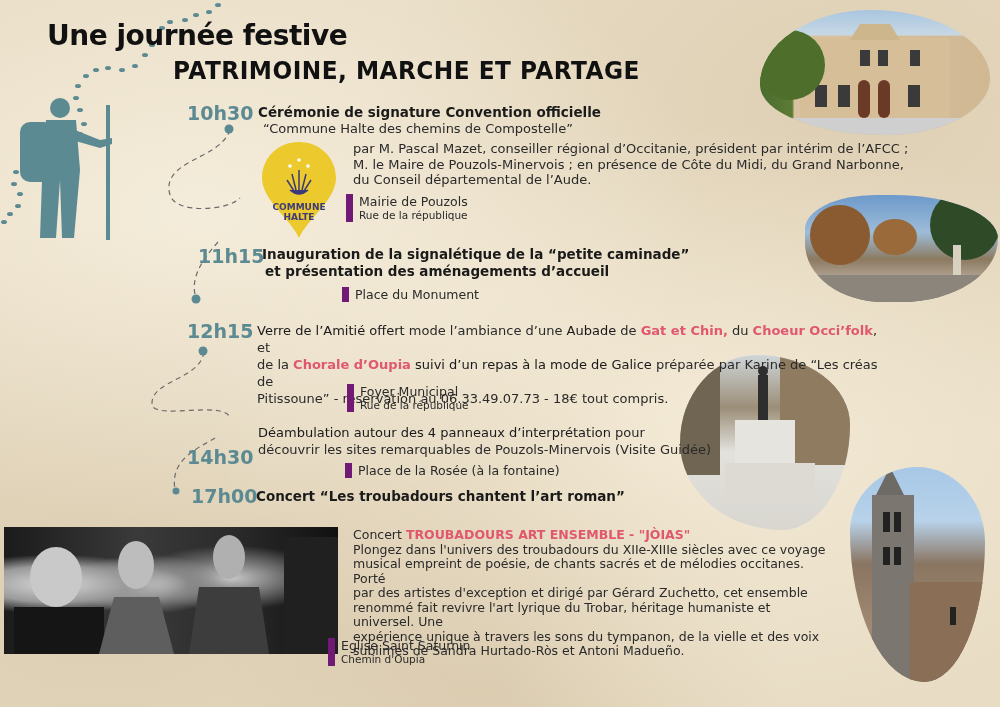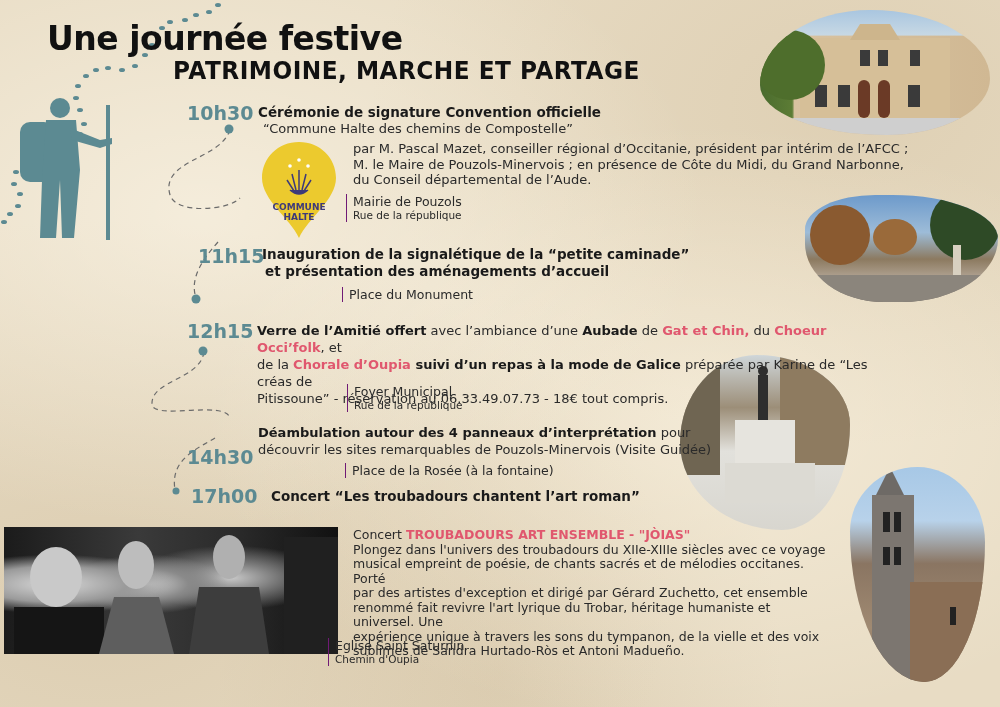--- a/index.html
+++ b/index.html
@@ -12,42 +12,42 @@
       radial-gradient(ellipse at 70% 60%, rgba(255,248,232,0.5) 0%, rgba(255,248,232,0) 50%),
       radial-gradient(ellipse at 85% 15%, rgba(205,185,150,0.35) 0%, rgba(205,185,150,0) 40%),
       radial-gradient(ellipse at 10% 85%, rgba(200,180,145,0.35) 0%, rgba(200,180,145,0) 45%),
       radial-gradient(ellipse at 50% 95%, rgba(195,175,140,0.3) 0%, rgba(195,175,140,0) 40%);
     color: #222;
   }
   .abs { position: absolute; }
 
   
   .title-main {
-    left: 47px; top: 22px; font-size: 33px; font-weight: 800; color: #111;
+    left: 47px; top: 22px; font-size: 28px; font-weight: 800; color: #111;
     font-family: "DejaVu Sans", sans-serif; letter-spacing: -0.5px; line-height: 1;
   }
   .title-sub {
     left: 173px; top: 58px; font-size: 25px; font-weight: 900; color: #111;
     font-family: "DejaVu Sans", sans-serif; letter-spacing: 0.5px; line-height: 1;
     transform: scaleX(0.93); transform-origin: left top;
   }
 
   
   .time {
     font-size: 19px; font-weight: 700; color: #5c8a92;
     font-family: "DejaVu Sans", sans-serif; line-height: 1;
   }
 
   .event-title { font-size: 13.5px; font-weight: 700; color: #1a1a1a; line-height: 17px; font-family: "DejaVu Sans", sans-serif; }
   .event-text { font-size: 13px; color: #2a2a2a; line-height: 15.5px; font-family: "DejaVu Sans", sans-serif; font-weight: 400; }
-  .event-text b { font-weight: 700; color: #1a1a1a; }
+  .event-text b { font-weight: 400; color: #1a1a1a; }
   .pink { color: #e0576e; font-weight: 700; }
 
   .loc {
-    border-left: 1px solid #701a75; padding-left: 6px;
+    border-left: 7px solid #701a75; padding-left: 6px;
     font-family: "DejaVu Sans", sans-serif; color: #2a2a2a;
   }
   .loc .name { font-size: 12.5px; line-height: 15px; display: block; }
   .loc .street { font-size: 10.5px; line-height: 13px; display: block; }
 
   .photo {
     overflow: hidden;
   }
   .photo-town-hall {
     left: 760px; top: 10px; width: 230px; height: 125px;
@@ -235,40 +235,40 @@
 <div class="abs event-title" style="left:262px;top:246px;">
   <div>Inauguration de la signalétique de la “petite caminade”</div>
   <div style="padding-left:3px">et présentation des aménagements d’accueil</div>
 </div>
 <div class="abs loc" style="left:342px;top:287px;">
   <span class="name">Place du Monument</span>
 </div>
 
 <div class="abs time" style="left:187px;top:322px;">12h15</div>
 <div class="abs event-text" style="left:257px;top:322px;width:630px;line-height:17px;">
-  <div><b>Verre de l’Amitié offert</b><span> avec l’ambiance d’une </span><b>Aubade</b><span> de </span><span class="pink">Gat et Chin,</span><span> du </span><span class="pink">Choeur Occi’folk</span><span>, et</span></div>
+  <div><b>Verre de l’Amitié offert</b><span> mode l’ambiance d’une </span><b>Aubade</b><span> de </span><span class="pink">Gat et Chin,</span><span> du </span><span class="pink">Choeur Occi’folk</span><span>, et</span></div>
   <div><span>de la </span><span class="pink">Chorale d’Oupia</span><b> suivi d’un repas à la mode de Galice</b><span> préparée par Karine de “Les créas de</span></div>
   <div><span>Pitissoune” - réservation au 06.33.49.07.73 - 18€ tout compris.</span></div>
 </div>
 <div class="abs loc" style="left:347px;top:384px;">
   <span class="name">Foyer Municipal</span>
   <span class="street">Rue de la république</span>
 </div>
 
 <div class="abs time" style="left:187px;top:448px;">14h30</div>
 <div class="abs event-text" style="left:258px;top:424px;line-height:17px;">
   <div><b>Déambulation autour des 4 panneaux d’interprétation</b><span> pour</span></div>
   <div>découvrir les sites remarquables de Pouzols-Minervois (Visite Guidée)</div>
 </div>
 <div class="abs loc" style="left:345px;top:463px;">
   <span class="name">Place de la Rosée (à la fontaine)</span>
 </div>
 
 <div class="abs time" style="left:191px;top:487px;">17h00</div>
-<div class="abs event-title" style="left:271px;top:488px;text-align:center;">Concert “Les troubadours chantent l’art roman”</div>
+<div class="abs event-title" style="left:256px;top:488px;text-align:center;">Concert “Les troubadours chantent l’art roman”</div>
 <div class="abs event-text" style="left:353px;top:528px;width:480px;line-height:14.5px;font-size:12.5px;">
   <div><span>Concert </span><span class="pink">TROUBADOURS ART ENSEMBLE - "JÒIAS"</span></div>
   <div>Plongez dans l'univers des troubadours du XIIe-XIIIe siècles avec ce voyage</div>
   <div>musical empreint de poésie, de chants sacrés et de mélodies occitanes. Porté</div>
   <div>par des artistes d'exception et dirigé par Gérard Zuchetto, cet ensemble</div>
   <div>renommé fait revivre l'art lyrique du Trobar, héritage humaniste et universel. Une</div>
   <div>expérience unique à travers les sons du tympanon, de la vielle et des voix</div>
   <div>sublimes de Sandra Hurtado-Ròs et Antoni Madueño.</div>
 </div>
 <div class="abs loc" style="left:328px;top:638px;">

